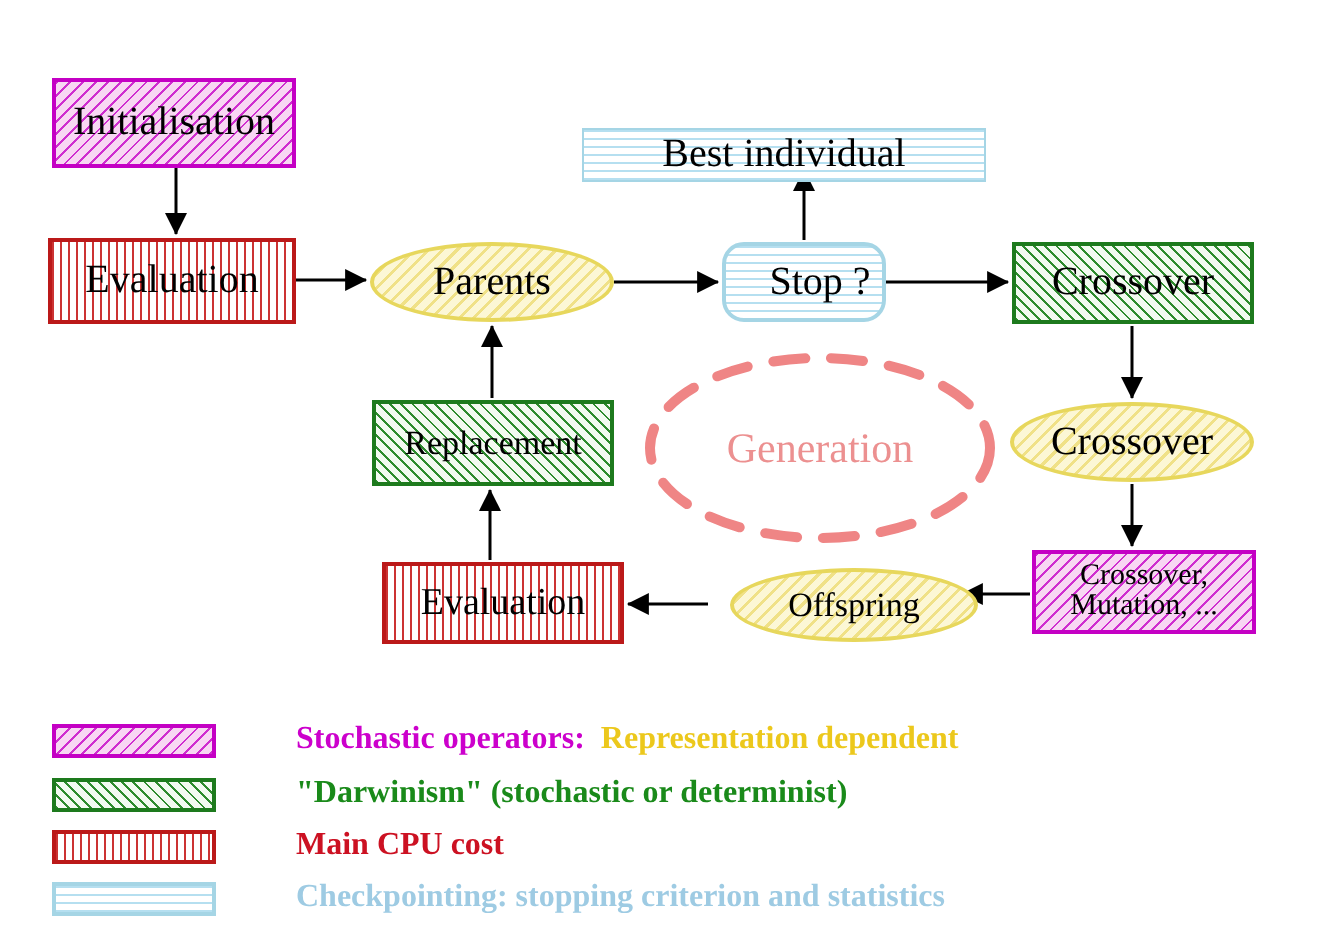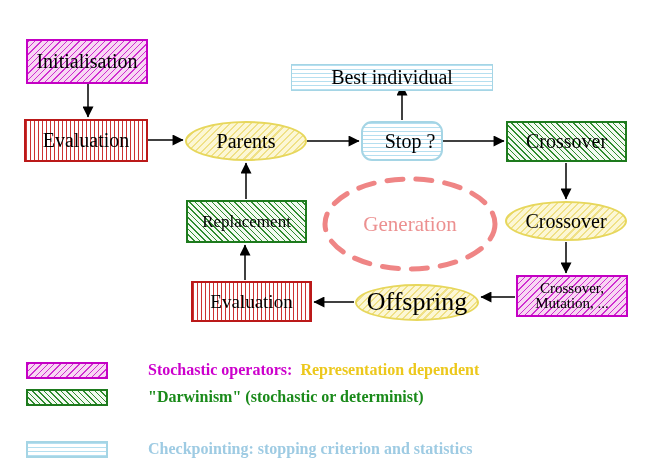--- a/index.html
+++ b/index.html
@@ -50,21 +50,21 @@
   .n-init        { left: 26px;  top: 23px;  width: 122px; height: 45px; }
   .n-best        { left: 291px; top: 48px;  width: 202px; height: 27px; border-width: 1px; }
   .n-eval-top    { left: 24px;  top: 103px; width: 124px; height: 43px; }
   .n-parents     { left: 185px; top: 105px; width: 122px; height: 40px; }
   .n-stop        { left: 361px; top: 105px; width: 82px;  height: 40px; border-radius: 11px; padding-left: 16px; }
   .n-selection   { left: 506px; top: 105px; width: 121px; height: 41px; }
   .n-replacement { left: 186px; top: 184px; width: 121px; height: 43px; font-size: 17px; }
   .n-genitors    { left: 505px; top: 185px; width: 122px; height: 40px; }
   .n-crossover   { left: 516px; top: 259px; width: 112px; height: 42px; font-size: 15px; flex-direction: column; }
   .n-eval-bot    { left: 191px; top: 265px; width: 121px; height: 41px; font-size: 19px; }
-  .n-offspring   { left: 355px; top: 268px; width: 124px; height: 37px; font-size: 26px; }
+  .n-offspring   { left: 365px; top: 268px; width: 124px; height: 37px; font-size: 17px; }
   .generation-label {
     position: absolute;
     left: 325px; top: 163px; width: 170px; height: 90px;
     display: flex; align-items: center; justify-content: center;
     color: #ec9090; font-size: 21px; z-index: 2;
   }
   .arrows { position: absolute; left: 0; top: 0; z-index: 1; }
   
   .legend-row { position: absolute; display: flex; align-items: center; z-index: 2; }
   .legend-swatch { width: 82px; height: 17px; display: inline-block; flex: none; }
@@ -136,19 +136,23 @@
   <div class="legend-row lr-1">
     <span class="legend-swatch hatch-magenta"></span>
     <span class="legend-text"><span class="t-magenta">Stochastic operators:</span><span class="t-gold">  Representation dependent</span></span>
   </div>
 
   <div class="legend-row lr-2">
     <span class="legend-swatch hatch-green"></span>
     <span class="legend-text t-green">"Darwinism" (stochastic or determinist)</span>
   </div>
 
+  <div class="legend-row lr-3">
+    <span class="legend-swatch stripes-red"></span>
+    <span class="legend-text t-red">Main CPU cost</span>
+  </div>
 
   <div class="legend-row lr-4">
     <span class="legend-swatch stripes-cyan"></span>
     <span class="legend-text t-cyan">Checkpointing: stopping criterion and statistics</span>
   </div>
 
 </div>
 
 </body></html>

